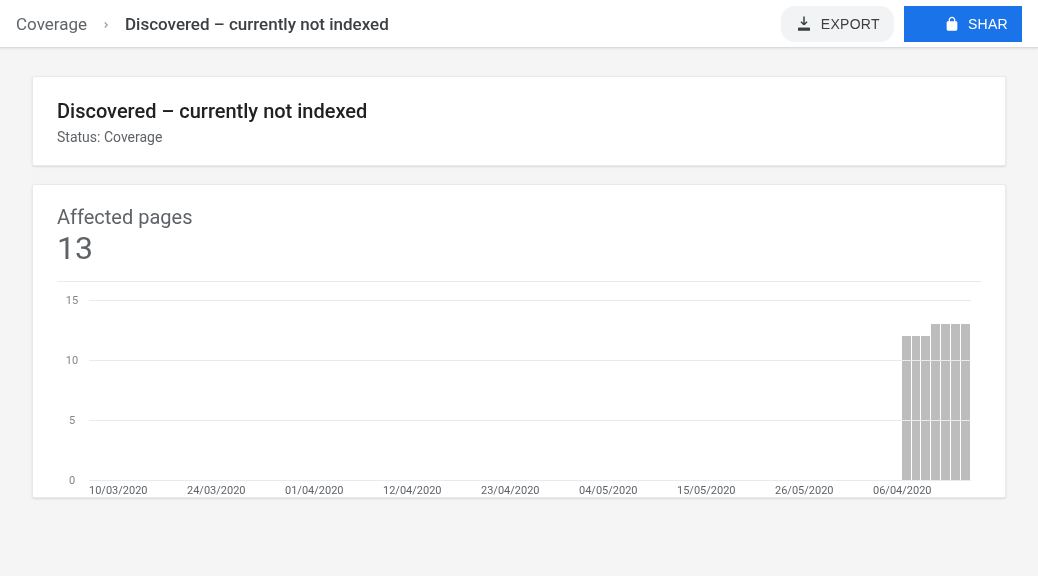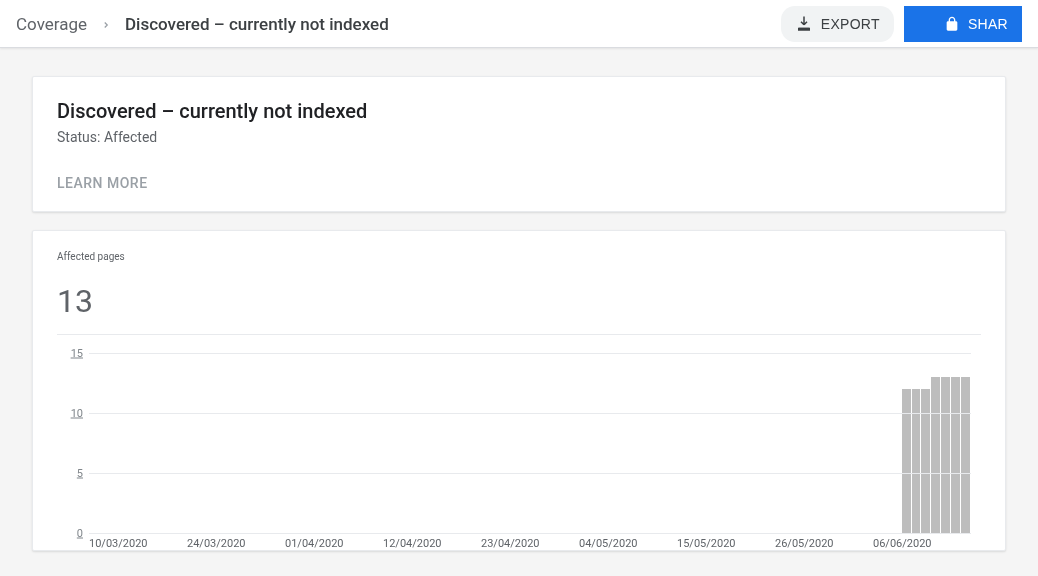--- a/index.html
+++ b/index.html
@@ -13,26 +13,26 @@
 .btn-export { background: #f1f3f4; color: #3c4043; margin-right: 10px; border-radius: 14px; }
 .btn-share { background: #1a73e8; color: #fff; padding-left: 40px; }
 .icon { display: inline-flex; }
 .content { padding: 28px 32px 0 32px; }
 .card { background: #fff; border: 1px solid #e8eaed; border-radius: 2px; box-shadow: 0 1px 2px rgba(60,64,67,0.15); margin-bottom: 18px; }
 .card1 { padding: 22px 24px 20px 24px; }
 .title { font-size: 20px; font-weight: 500; color: #202124; margin-bottom: 6px; }
 .subtitle { font-size: 14px; color: #5f6368; }
 .learnmore { margin-top: 30px; font-size: 14px; font-weight: 500; letter-spacing: 0.5px; color: #9aa0a6; cursor: pointer; }
 .card2 { padding: 20px 24px 0 24px; }
-.metric-label { font-size: 10px; color: #5f6368; }
-.metric-value { font-size: 32px; color: #5f6368; margin-top: 20px; margin-bottom: 14px; }
+.metric-label { font-size: 20px; color: #5f6368; }
+.metric-value { font-size: 32px; color: #5f6368; margin-top: 0; margin-bottom: 14px; }
 .chart-wrap { border-top: 1px solid #e8eaed; padding-top: 18px; position: relative; }
 .chart-area { position: relative; height: 180px; margin-left: 32px; margin-right: 10px; }
 .gridline { position: absolute; left: 0; right: 0; border-top: 1px solid #e8eaed; }
-.ytick { position: absolute; left: -28px; font-size: 11px; color: #80868b; transform: translateY(-50%); text-align: right; width: 22px; text-decoration: underline; }
+.ytick { position: absolute; left: -28px; font-size: 11px; color: #80868b; transform: translateY(-50%); text-align: center; width: 22px; }
 .xaxis { display: flex; margin-left: 32px; margin-right: 10px; padding-top: 4px; font-size: 11px; color: #5f6368; }
 .xtick { flex: 1; text-align: left; white-space: nowrap; }
 .bars { position: absolute; bottom: 0; left: 0; right: 0; height: 100%; }
 .bar { position: absolute; bottom: 0; background: #bdbdbd; }
 </style>
 </head>
 <body>
 
 <div class="topbar">
   <div class="breadcrumb">
@@ -61,22 +61,21 @@
         </svg>
     </span>
     <span>SHAR</span>
   </button>
 </div>
 
 <div class="content">
 
   <div class="card card1">
     <div class="title">Discovered – currently not indexed</div>
-    <div class="subtitle">Status: Affected</div>
-    <div class="learnmore">LEARN MORE</div>
+    <div class="subtitle">Status: Coverage</div>
   </div>
 
   <div class="card card2">
     <div class="metric-label">Affected pages</div>
     <div class="metric-value">13</div>
 
     <div class="chart-wrap">
       <div class="chart-area" id="chart-area">
         <div class="bars" id="bars">
             <div class="bar" style="left: 92.1348%; width: calc(1.1236% - 1px); height: 80%;"></div>
@@ -98,18 +97,18 @@
         </div>
       <div class="xaxis" id="xaxis">
           <div class="xtick">10/03/2020</div>
           <div class="xtick">24/03/2020</div>
           <div class="xtick">01/04/2020</div>
           <div class="xtick">12/04/2020</div>
           <div class="xtick">23/04/2020</div>
           <div class="xtick">04/05/2020</div>
           <div class="xtick">15/05/2020</div>
           <div class="xtick">26/05/2020</div>
-          <div class="xtick">06/06/2020</div>
+          <div class="xtick">06/04/2020</div>
         </div>
     </div>
   </div>
 
 </div>
 
 </body></html>

